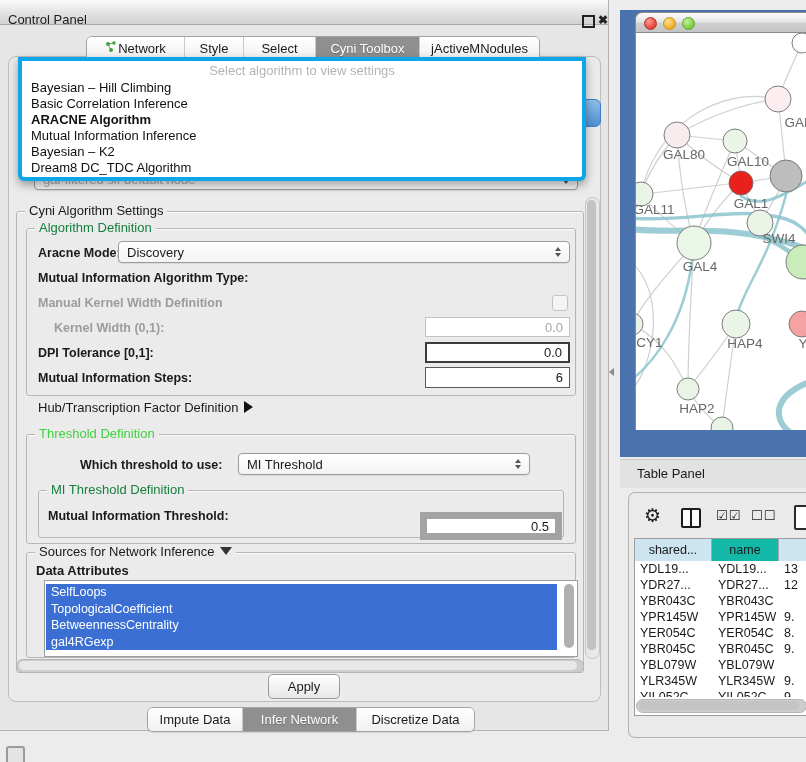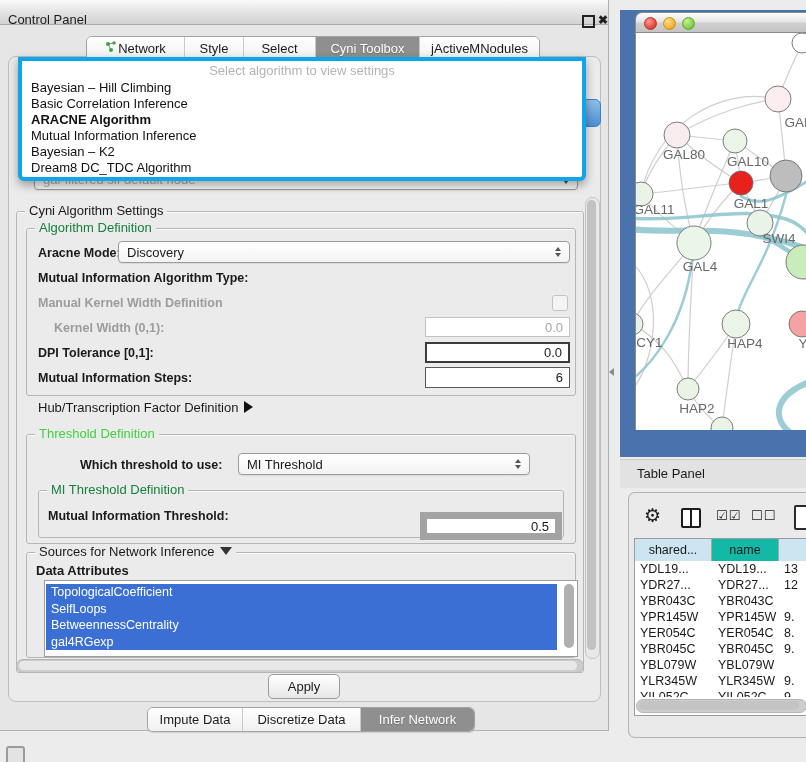--- a/index.html
+++ b/index.html
@@ -187,47 +187,47 @@
   <div class="field" style="left:420px;top:504px;width:142px;height:28px;border:7px solid #a3a3a3;margin-top:8px;">
     <span>0.5</span>
   </div>
 
   <div class="group" style="left:26px;top:552px;width:548px;height:104px;">
     <span class="gtitle"><span>Sources for Network Inference</span><span class="tri-down"></span></span>
   </div>
   <div class="lbl" style="left:36px;top:563px;font-size:13px;">Data Attributes</div>
   <div class="attr-list" style="left:44px;top:580px;width:532px;height:75px;">
     <div style="height:3px;"></div>
+    <div class="attr-item">SelfLoops</div>
     <div class="attr-item">TopologicalCoefficient</div>
-    <div class="attr-item">SelfLoops</div>
     <div class="attr-item">BetweennessCentrality</div>
     <div class="attr-item">gal4RGexp</div>
     <div class="sb-thumb" style="right:3px;top:3px;width:10px;height:64px;background:#b0b0b0;"></div>
   </div>
 
   <div class="sb-track-v" style="left:585px;top:197px;width:13px;height:460px;">
     <div class="sb-thumb" style="left:1px;top:2px;width:9px;height:450px;"></div>
   </div>
   <div class="sb-track-h" style="left:16px;top:659px;width:566px;height:12px;">
     <div class="sb-thumb-h" style="left:2px;top:1px;width:558px;height:9px;"></div>
   </div>
 
   <div class="btn" style="left:268px;top:674px;width:70px;height:23px;">
     <span>Apply</span>
   </div>
 
   <div class="seg" style="left:147px;top:707px;">
     <div class="tab" style="width:94px;">
       <span>Impute Data</span>
     </div>
+    <div class="tab sel" style="width:113px;">
+      <span>Infer Network</span>
+    </div>
     <div class="tab" style="width:117px;">
       <span>Discretize Data</span>
-    </div>
-    <div class="tab sel" style="width:113px;">
-      <span>Infer Network</span>
     </div>
   </div>
 
   <div class="abs popup">
     <div class="popup-ph">Select algorithm to view settings</div>
     <div class="popup-item">Bayesian – Hill Climbing</div>
     <div class="popup-item">Basic Correlation Inference</div>
     <div class="popup-item bold">ARACNE Algorithm</div>
     <div class="popup-item">Mutual Information Inference</div>
     <div class="popup-item">Bayesian – K2</div>

